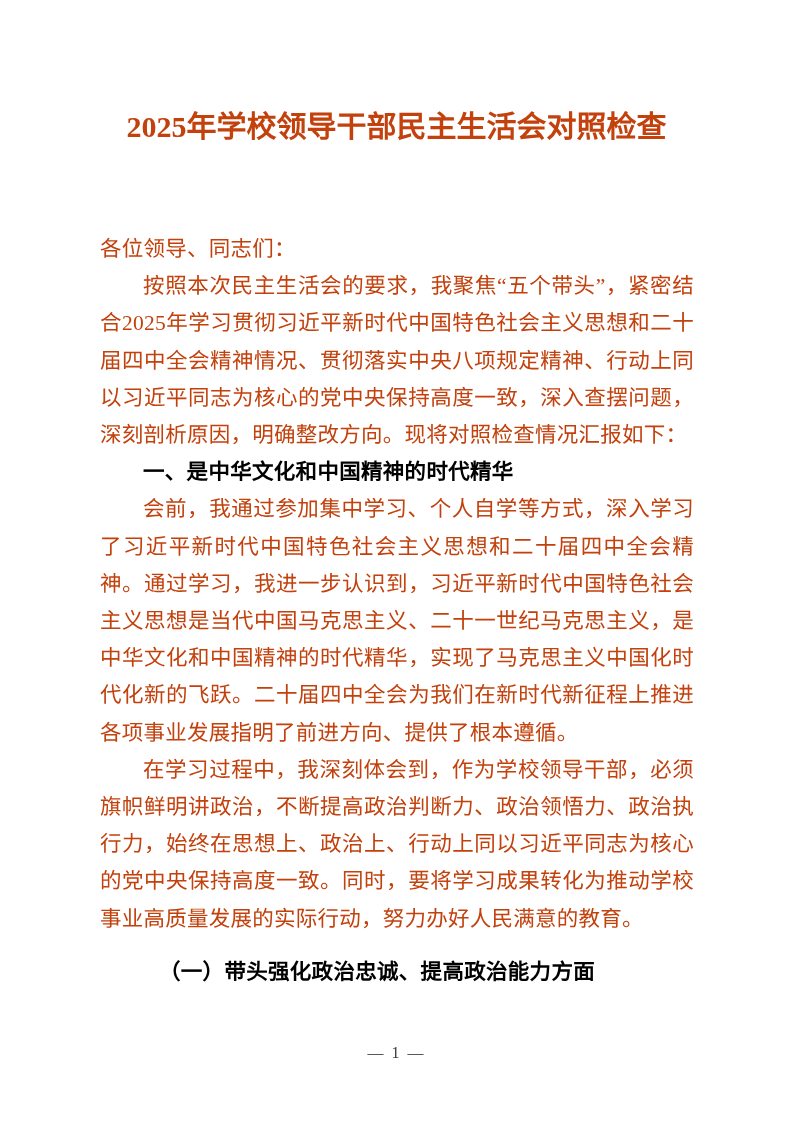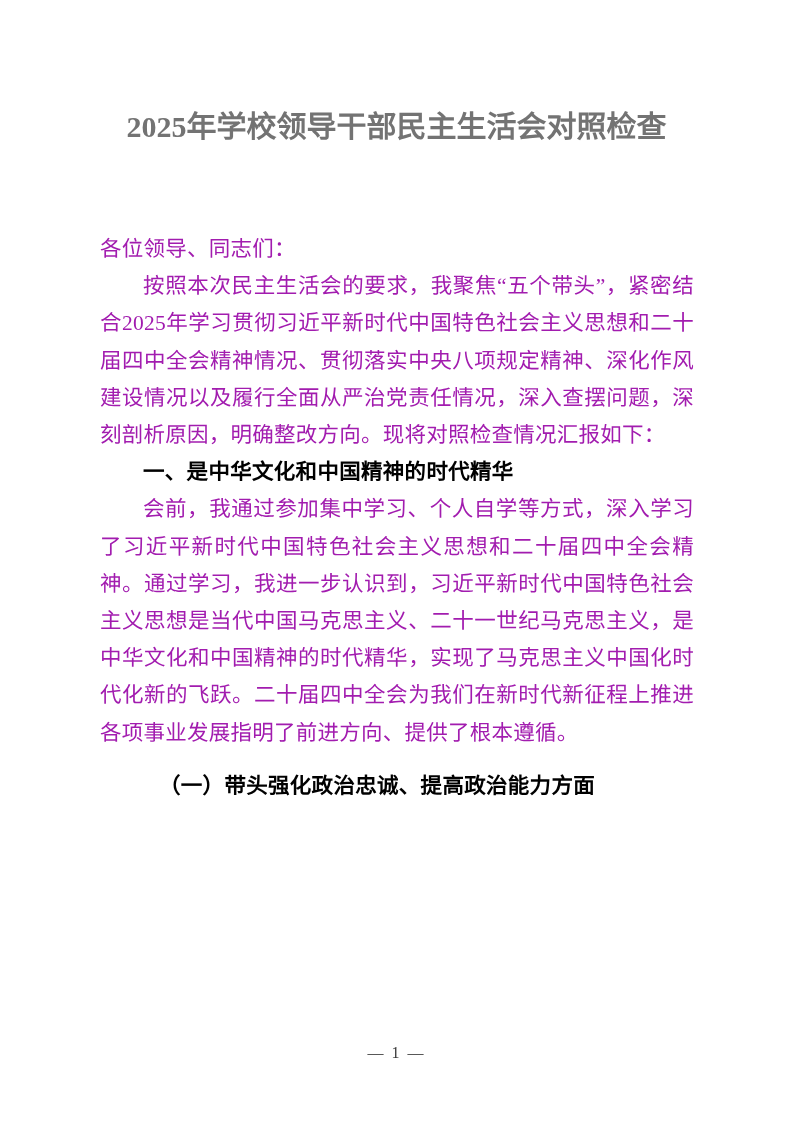--- a/index.html
+++ b/index.html
@@ -23,37 +23,37 @@
     position: absolute;
     left: 100px;
     top: 104px;
     width: 593px;
     text-align: center;
     font-family: "Liberation Serif", "DejaVu Serif", serif;
     font-weight: bold;
     font-size: 30px;
     line-height: 45px;
     letter-spacing: 0px;
-    color: #737373;
+    color: #c2410c;
     word-break: break-all;
   }
 
   
   .body-area {
     position: absolute;
     left: 100px;
     top: 231px;
     width: 594px;
   }
 
   .para {
     font-family: "Liberation Serif", "DejaVu Serif", serif;
     font-size: 21.5px;
     line-height: 37.2px;
-    color: #a21caf;
+    color: #c2410c;
     text-align: justify;
     text-justify: inter-ideograph;
     word-break: break-all;
     margin: 0;
     letter-spacing: 0.25px;
   }
 
   .para.indent {
     text-indent: 43px;
   }
@@ -108,26 +108,27 @@
 <div class="page">
 
   <div class="doc-title">
     <div>2025年学校领导干部民主生活会对照检查</div>
   </div>
 
   <div class="body-area">
 
     <p class="para salutation">各位领导、同志们：</p>
 
-    <p class="para indent">按照本次民主生活会的要求，我聚焦“五个带头”，紧密结合2025年学习贯彻习近平新时代中国特色社会主义思想和二十届四中全会精神情况、贯彻落实中央八项规定精神、深化作风建设情况以及履行全面从严治党责任情况，深入查摆问题，深刻剖析原因，明确整改方向。现将对照检查情况汇报如下：</p>
+    <p class="para indent">按照本次民主生活会的要求，我聚焦“五个带头”，紧密结合2025年学习贯彻习近平新时代中国特色社会主义思想和二十届四中全会精神情况、贯彻落实中央八项规定精神、行动上同以习近平同志为核心的党中央保持高度一致，深入查摆问题，深刻剖析原因，明确整改方向。现将对照检查情况汇报如下：</p>
 
     <p class="heading-1">一、是中华文化和中国精神的时代精华</p>
 
     <p class="para indent">会前，我通过参加集中学习、个人自学等方式，深入学习了习近平新时代中国特色社会主义思想和二十届四中全会精神。通过学习，我进一步认识到，习近平新时代中国特色社会主义思想是当代中国马克思主义、二十一世纪马克思主义，是中华文化和中国精神的时代精华，实现了马克思主义中国化时代化新的飞跃。二十届四中全会为我们在新时代新征程上推进各项事业发展指明了前进方向、提供了根本遵循。</p>
 
+    <p class="para indent">在学习过程中，我深刻体会到，作为学校领导干部，必须旗帜鲜明讲政治，不断提高政治判断力、政治领悟力、政治执行力，始终在思想上、政治上、行动上同以习近平同志为核心的党中央保持高度一致。同时，要将学习成果转化为推动学校事业高质量发展的实际行动，努力办好人民满意的教育。</p>
 
 
     <p class="heading-2">（一）带头强化政治忠诚、提高政治能力方面</p>
 
   </div>
 
   <div class="footer">
     <span>— 1 —</span>
   </div>
 

